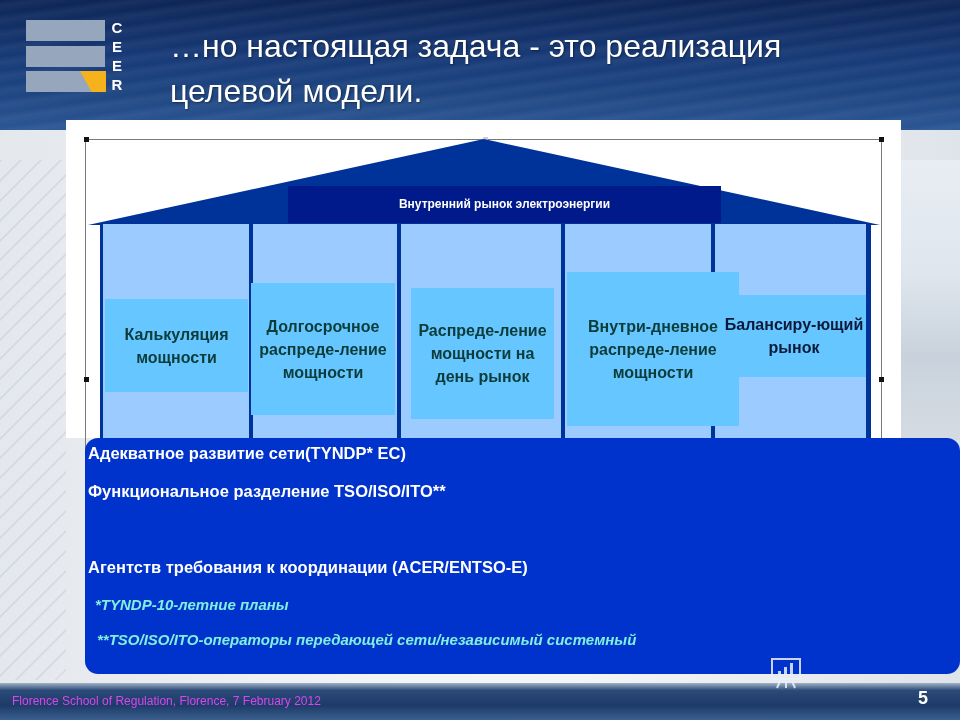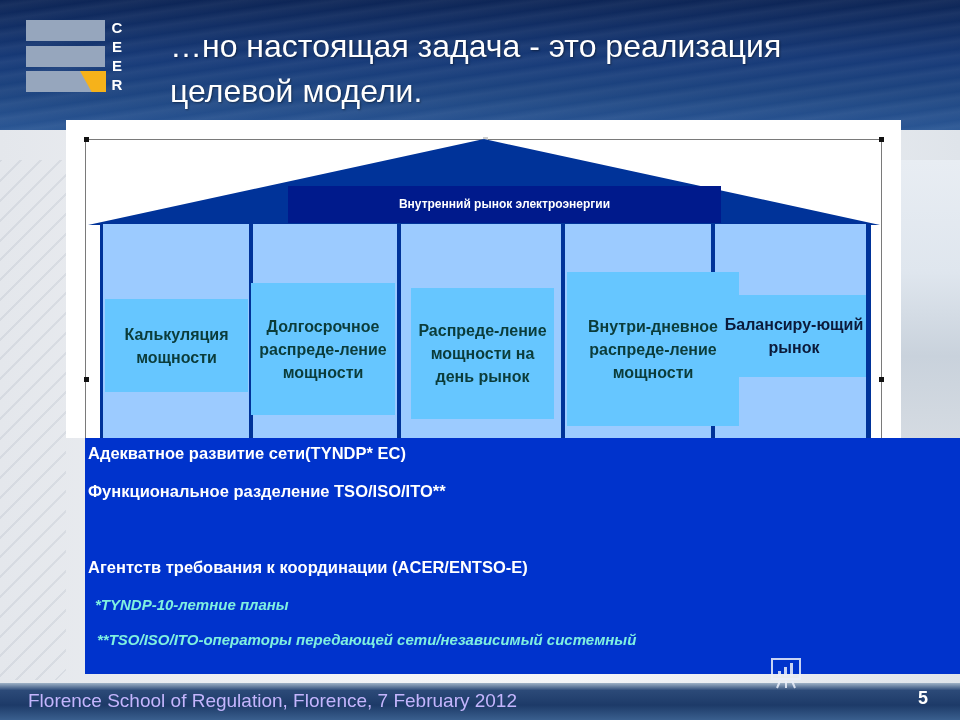--- a/index.html
+++ b/index.html
@@ -67,33 +67,34 @@
   }
   .pillar-label {
     position:absolute; background:#66c6ff; color:#0b3c3a;
     font-weight:bold; font-size:16px; line-height:23px; text-align:center;
     display:flex; align-items:center; justify-content:center; box-sizing:border-box; padding:0 2px;
   }
   .pillar-label.dark { color:#0b1a3a; }
   .foundation {
     position:absolute; left:85px; top:438px; width:875px; height:236px;
     background:#0033cc;
+    border-radius:13px;
   }
   .foundation .item {
     position:absolute; left:3px; color:#ffffff; font-weight:bold; font-size:16.5px; white-space:nowrap;
   }
   .foundation .note {
     position:absolute; color:#7ff0e0; font-style:italic; font-weight:bold; font-size:15px; white-space:nowrap;
   }
   .bottom-band {
     position:absolute; left:0; top:683px; width:960px; height:37px;
     background:linear-gradient(180deg,#9fb2c6 0%,#2c4a78 20%,#1d3a68 60%,#3a5f8e 100%);
   }
   .footer-text {
-    position:absolute; left:28px; top:689px; color:#c4b5fd; font-size:19px; line-height:24px;
+    position:absolute; left:12px; top:689px; color:#d946ef; font-size:12px; line-height:24px;
   }
   .page-num {
     position:absolute; left:918px; top:688px; color:#ffffff; font-weight:bold; font-size:18px;
   }
   .watermark {
     position:absolute; left:768px; top:654px; color:rgba(235,240,250,0.85); font-size:30px; line-height:36px;
     display:flex; align-items:center; gap:6px;
   }
 </style>
 </head>

